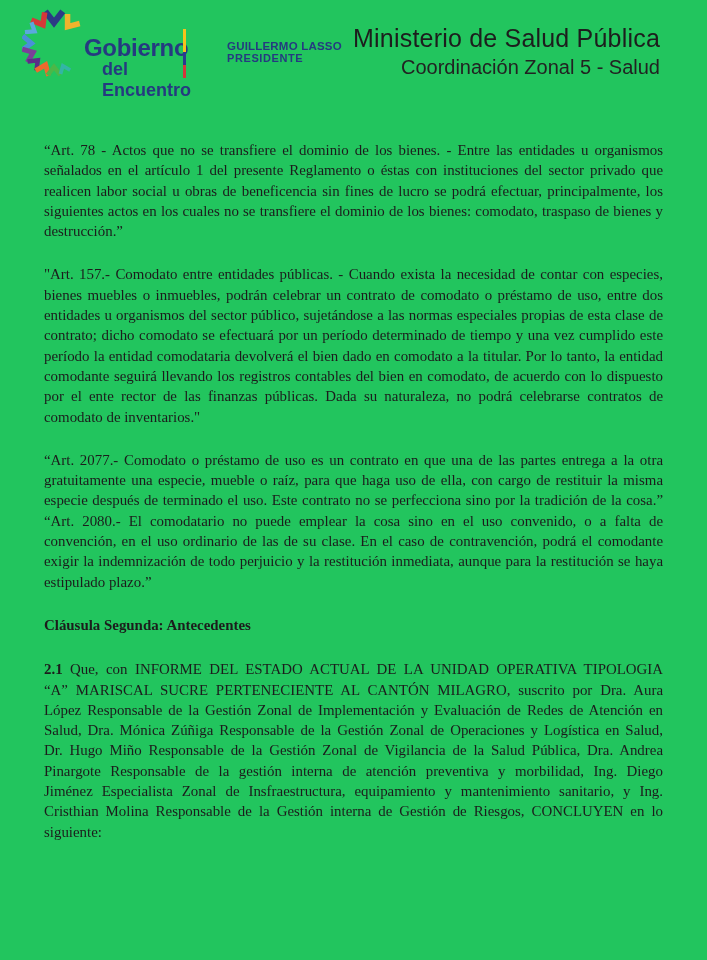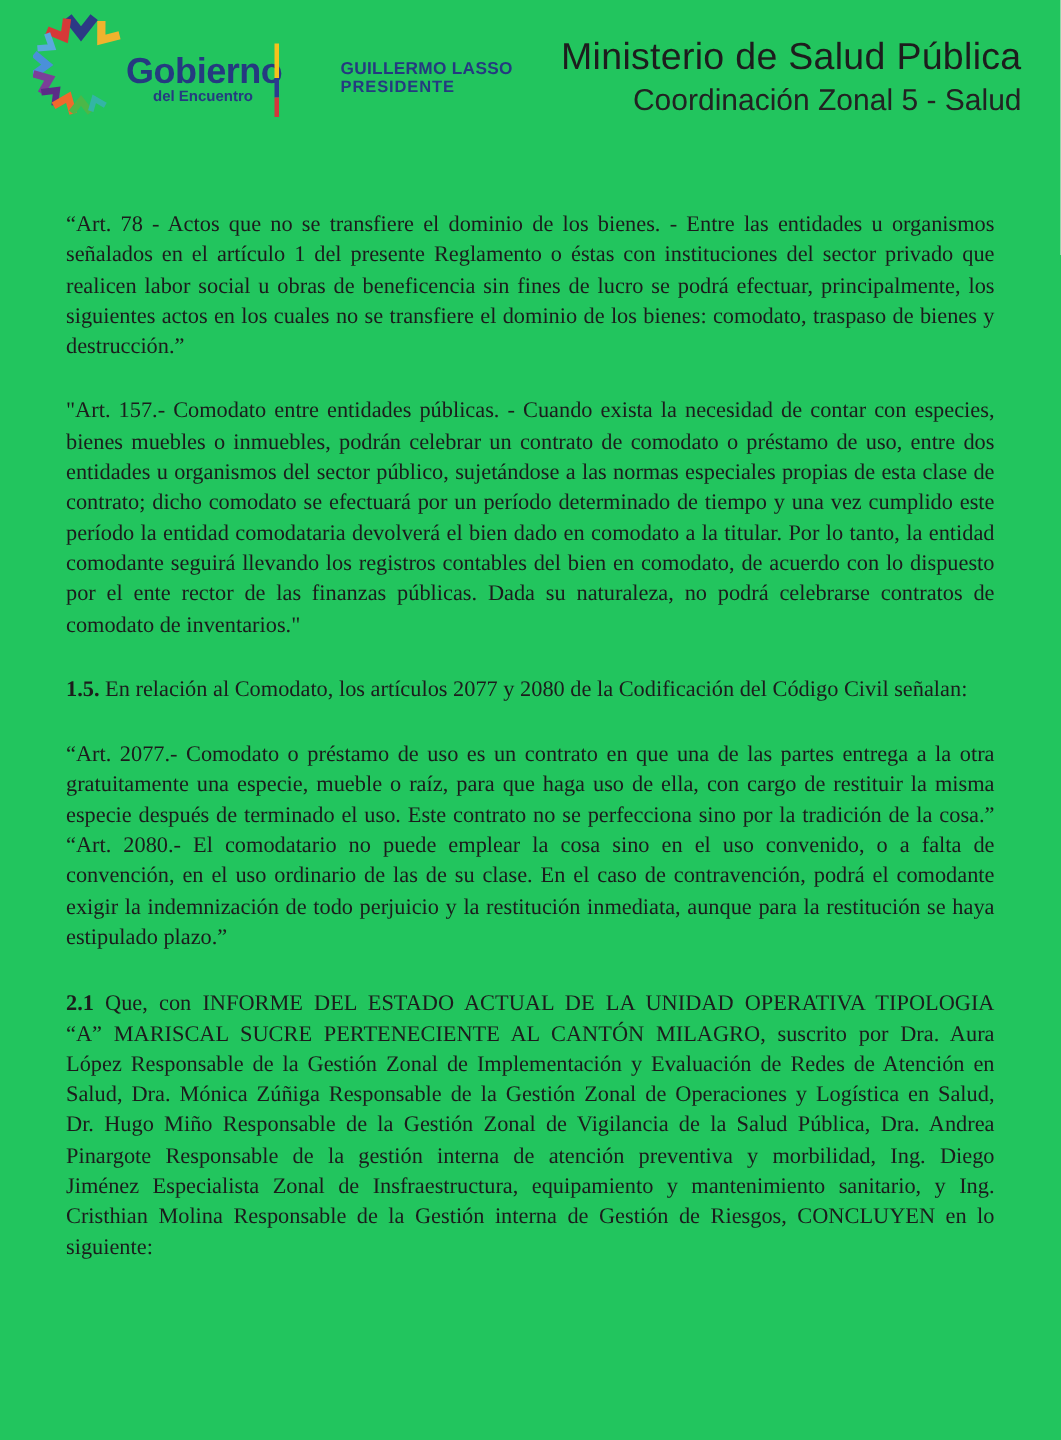--- a/index.html
+++ b/index.html
@@ -18,37 +18,37 @@
   .chevron-svg{position:absolute;left:0;top:0;}
   .brand-name{
     position:absolute;left:62px;top:30px;
     font-family:"Liberation Sans", sans-serif;
     font-weight:bold;font-size:24px;letter-spacing:-0.3px;
     color:#253a80;
   }
   .brand-sub{
     position:absolute;left:80px;top:55px;
     font-family:"Liberation Sans", sans-serif;
-    font-weight:bold;font-size:10px;
+    font-weight:bold;font-size:18px;
     color:#253a80;
   }
   .flag-divider{position:absolute;left:183px;top:29px;width:3px;height:49px;font-size:0;}
   .flag-divider div{width:3px;}
   .flag-y{height:23px;}
   .flag-b{height:13px;}
   .flag-r{height:13px;}
   .president-block{
     position:absolute;left:199px;top:40px;width:120px;
     font-family:"Liberation Sans", sans-serif;
     color:#253a80;text-align:left;margin-left:28px;
   }
   .president-name{font-weight:bold;font-size:11.5px;letter-spacing:0.2px;white-space:nowrap;}
   .president-title{font-weight:bold;font-size:11px;letter-spacing:0.6px;margin-top:0px;}
   .ministry-block{
-    position:absolute;right:26px;top:24px;text-align:right;
+    position:absolute;right:47px;top:24px;text-align:right;
     font-family:"Liberation Sans", sans-serif;color:#1d1d1d;
   }
   .ministry-title{font-size:25px;letter-spacing:0.2px;}
   .ministry-subtitle{font-size:20px;margin-top:3px;color:#222;}
   
   .doc-body{
     position:absolute;left:44px;right:44px;top:140px;
     font-size:14.9px;line-height:20.3px;
     text-align:justify;
   }
@@ -95,18 +95,18 @@
     <div class="ministry-block">
       <div class="ministry-title">Ministerio de Salud Pública</div>
       <div class="ministry-subtitle">Coordinación Zonal 5 - Salud</div>
     </div>
 
   </div>
 
   <div class="doc-body">
       <p class="para"><span>“Art. 78 - Actos que no se transfiere el dominio de los bienes. - Entre las entidades u organismos señalados en el artículo 1 del presente Reglamento o éstas con instituciones del sector privado que realicen labor social u obras de beneficencia sin fines de lucro se podrá efectuar, principalmente, los siguientes actos en los cuales no se transfiere el dominio de los bienes: comodato, traspaso de bienes y destrucción.”</span></p>
       <p class="para"><span>"Art. 157.- Comodato entre entidades públicas. - Cuando exista la necesidad de contar con especies, bienes muebles o inmuebles, podrán celebrar un contrato de comodato o préstamo de uso, entre dos entidades u organismos del sector público, sujetándose a las normas especiales propias de esta clase de contrato; dicho comodato se efectuará por un período determinado de tiempo y una vez cumplido este período la entidad comodataria devolverá el bien dado en comodato a la titular. Por lo tanto, la entidad comodante seguirá llevando los registros contables del bien en comodato, de acuerdo con lo dispuesto por el ente rector de las finanzas públicas. Dada su naturaleza, no podrá celebrarse contratos de comodato de inventarios."</span></p>
-      <p class="para"><span class="b">1.5.</span><span> En relación al Comodato, los artículos 2077 y 2080 de la Codificación del Código Civil señalan:</span></p>
       <p class="para"><span>“Art. 2077.- Comodato o préstamo de uso es un contrato en que una de las partes entrega a la otra gratuitamente una especie, mueble o raíz, para que haga uso de ella, con cargo de restituir la misma especie después de terminado el uso. Este contrato no se perfecciona sino por la tradición de la cosa.” “Art. 2080.- El comodatario no puede emplear la cosa sino en el uso convenido, o a falta de convención, en el uso ordinario de las de su clase. En el caso de contravención, podrá el comodante exigir la indemnización de todo perjuicio y la restitución inmediata, aunque para la restitución se haya estipulado plazo.”</span></p>
+      <p class="para heading"><span class="b">Cláusula Segunda: Antecedentes</span></p>
       <p class="para last-section"><span class="b">2.1</span><span> Que, con INFORME DEL ESTADO ACTUAL DE LA UNIDAD OPERATIVA TIPOLOGIA “A” MARISCAL SUCRE PERTENECIENTE AL CANTÓN MILAGRO, suscrito por Dra. Aura López Responsable de la Gestión Zonal de Implementación y Evaluación de Redes de Atención en Salud, Dra. Mónica Zúñiga Responsable de la Gestión Zonal de Operaciones y Logística en Salud, Dr. Hugo Miño Responsable de la Gestión Zonal de Vigilancia de la Salud Pública, Dra. Andrea Pinargote Responsable de la gestión interna de atención preventiva y morbilidad, Ing. Diego Jiménez Especialista Zonal de Insfraestructura, equipamiento y mantenimiento sanitario, y Ing. Cristhian Molina Responsable de la Gestión interna de Gestión de Riesgos, CONCLUYEN en lo siguiente:</span></p>
     </div>
 
 </div>
 
 </body></html>

